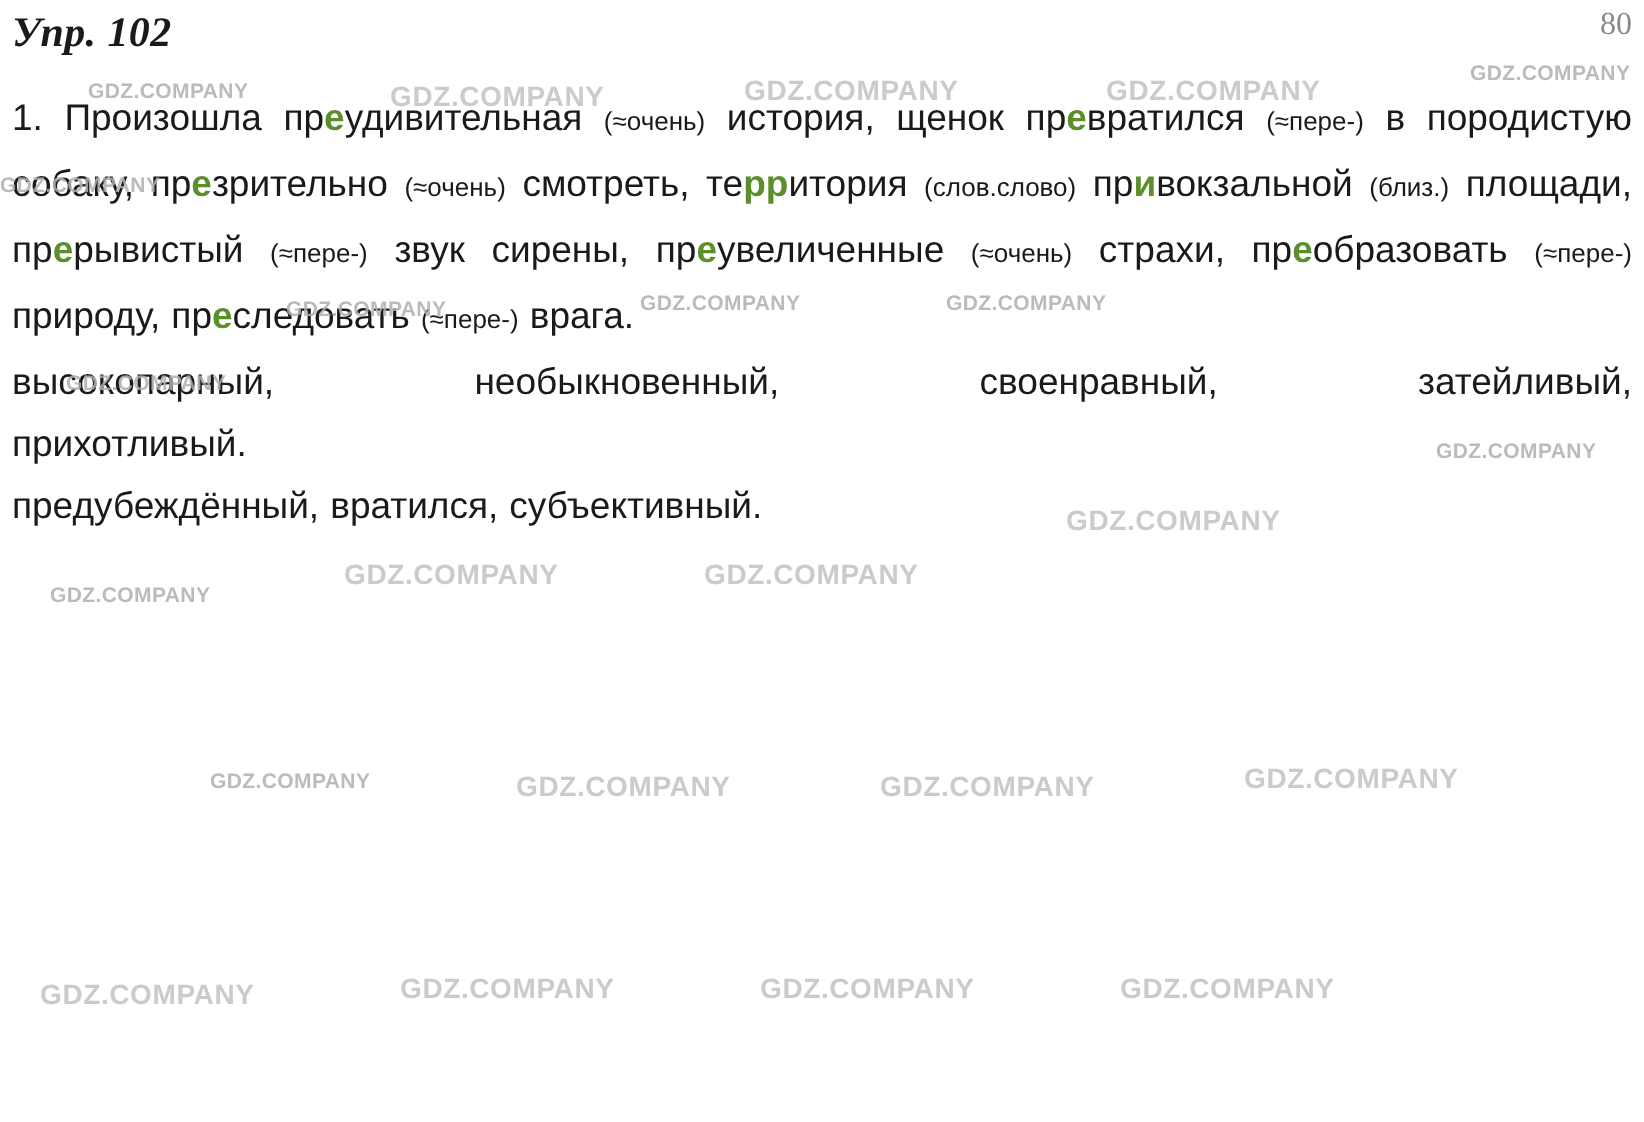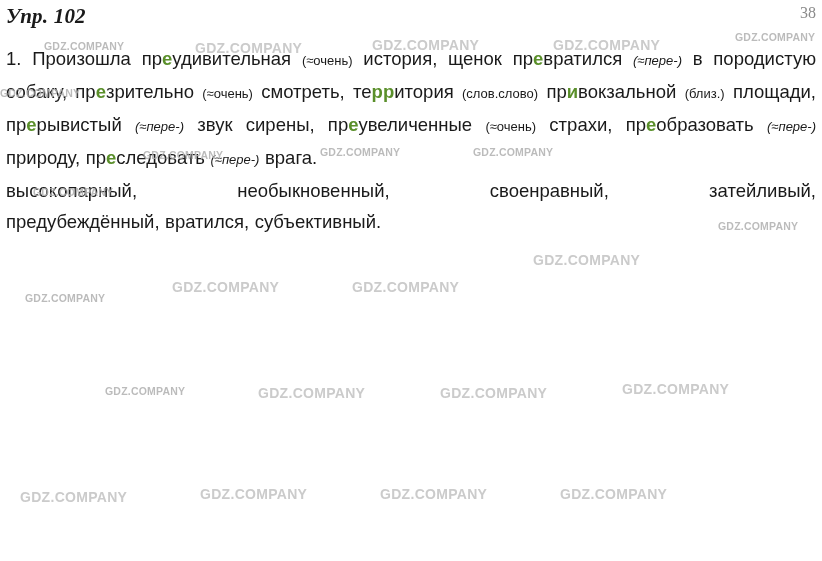--- a/index.html
+++ b/index.html
@@ -46,21 +46,20 @@
   }
   .para.just {
     text-align: justify;
     text-align-last: left;
   }
   .hl {
     color: #5a8f2a;
     font-weight: 700;
   }
   .ital {
-    font-style: italic;
   }
   .small {
     font-size: 13px;
   }
   .block-2 {
     margin-top: 62px;
   }
   .block-list {
   }
   .block-3 {
@@ -107,30 +106,31 @@
     color: #8a8a8a;
     font-size: 16px;
     font-family: "Liberation Serif", serif;
   }
 </style>
 </head>
 <body>
 
 <div class="page">
 
-  <div class="corner-mark">38</div>
+  <div class="corner-mark">80</div>
 
   <div class="title">Упр. 102</div>
 
   <div class="content">
 
     <p class="para just" id="ex1"><span>1. Произошла пр</span><span class="hl">е</span><span>удивительная </span><span class="small">(≈очень)</span><span> история, щенок пр</span><span class="hl">е</span><span>вратился </span><span class="small ital">(≈пере-)</span><span> в породистую собаку, пр</span><span class="hl">е</span><span>зрительно </span><span class="small">(≈очень)</span><span> смотреть, те</span><span class="hl">рр</span><span>итория </span><span class="small">(слов.слово)</span><span> пр</span><span class="hl">и</span><span>вокзальной </span><span class="small">(близ.)</span><span> площади, пр</span><span class="hl">е</span><span>рывистый </span><span class="small ital">(≈пере-)</span><span> звук сирены, пр</span><span class="hl">е</span><span>увеличенные </span><span class="small">(≈очень)</span><span> страхи, пр</span><span class="hl">е</span><span>образовать </span><span class="small ital">(≈пере-)</span><span> природу, пр</span><span class="hl">е</span><span>следовать </span><span class="small ital">(≈пере-)</span><span> врага.</span></p>
 
 
     <p class="para block-list spread">высокопарный,   необыкновенный,   своенравный,   затейливый,</p>
+    <p class="para">прихотливый.</p>
 
 
     <p class="para">предубеждённый, вратился, субъективный.</p>
 
   </div>
 
   <div class="wm-layer" id="wmlayer">
       <div class="wm s" style="left: 44px; top: 36px;">GDZ.COMPANY</div>
       <div class="wm m" style="left: 195px; top: 36px;">GDZ.COMPANY</div>
       <div class="wm m" style="left: 372px; top: 33px;">GDZ.COMPANY</div>

